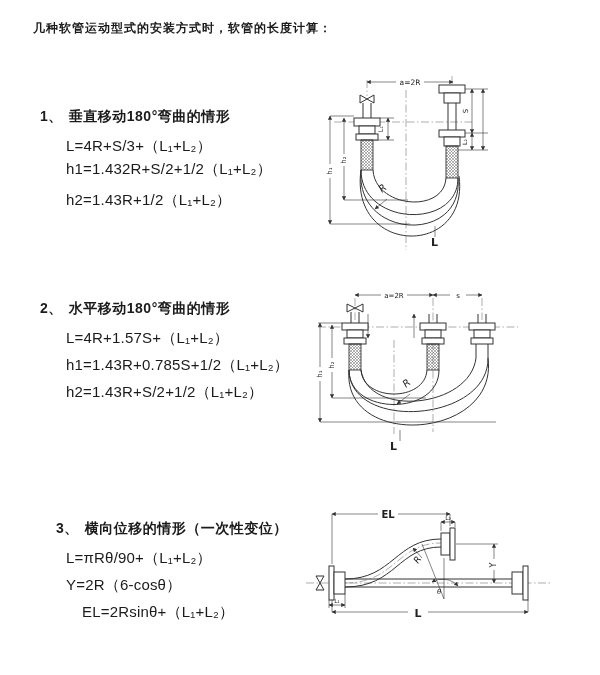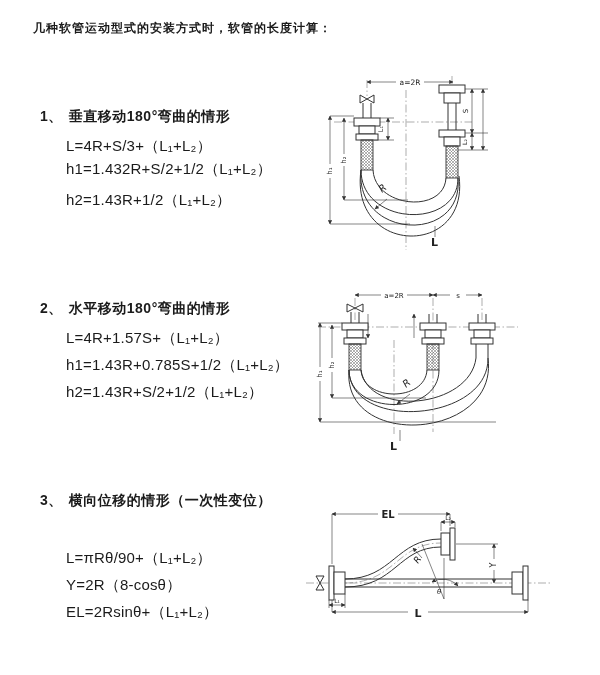--- a/index.html
+++ b/index.html
@@ -34,24 +34,24 @@
   <div class="sec-heading" style="top:108px;"><span class="num">1、</span><span>垂直移动180°弯曲的情形</span></div>
   <div class="formula" style="top:137px;">L=4R+S/3+（L₁+L₂）</div>
   <div class="formula" style="top:160px;">h1=1.432R+S/2+1/2（L₁+L₂）</div>
   <div class="formula" style="top:191px;">h2=1.43R+1/2（L₁+L₂）</div>
 
   <div class="sec-heading" style="top:300px;"><span class="num">2、</span><span>水平移动180°弯曲的情形</span></div>
   <div class="formula" style="top:329px;">L=4R+1.57S+（L₁+L₂）</div>
   <div class="formula" style="top:356px;">h1=1.43R+0.785S+1/2（L₁+L₂）</div>
   <div class="formula" style="top:383px;">h2=1.43R+S/2+1/2（L₁+L₂）</div>
 
-  <div class="sec-heading" style="top:492px;"><span class="num">3、</span><span>横向位移的情形（一次性变位）</span></div>
+  <div class="sec-heading" style="top:520px;margin-left:16px;"><span class="num">3、</span><span>横向位移的情形（一次性变位）</span></div>
   <div class="formula" style="top:549px;">L=πRθ/90+（L₁+L₂）</div>
-  <div class="formula" style="top:576px;">Y=2R（8-cosθ）</div>
-  <div class="formula" style="top:603px;">EL=2Rsinθ+（L₁+L₂）</div>
+  <div class="formula" style="top:576px;">Y=2R（6-cosθ）</div>
+  <div class="formula" style="top:603px;margin-left:16px;">EL=2Rsinθ+（L₁+L₂）</div>
 
   <svg style="left:312px;top:66px;" width="222" height="192" viewBox="0 0 222 192">
     <defs>
       <marker id="d1aL" viewBox="0 0 10 10" refX="1" refY="5" markerWidth="7" markerHeight="7" orient="auto">
           <path d="M10,0 L0,5 L10,10 z" fill="#333"></path>
         </marker>
       <marker id="d1aR" viewBox="0 0 10 10" refX="9" refY="5" markerWidth="7" markerHeight="7" orient="auto">
           <path d="M0,0 L10,5 L0,10 z" fill="#333"></path>
         </marker>
       <pattern id="d1h" width="3" height="3" patternUnits="userSpaceOnUse">

